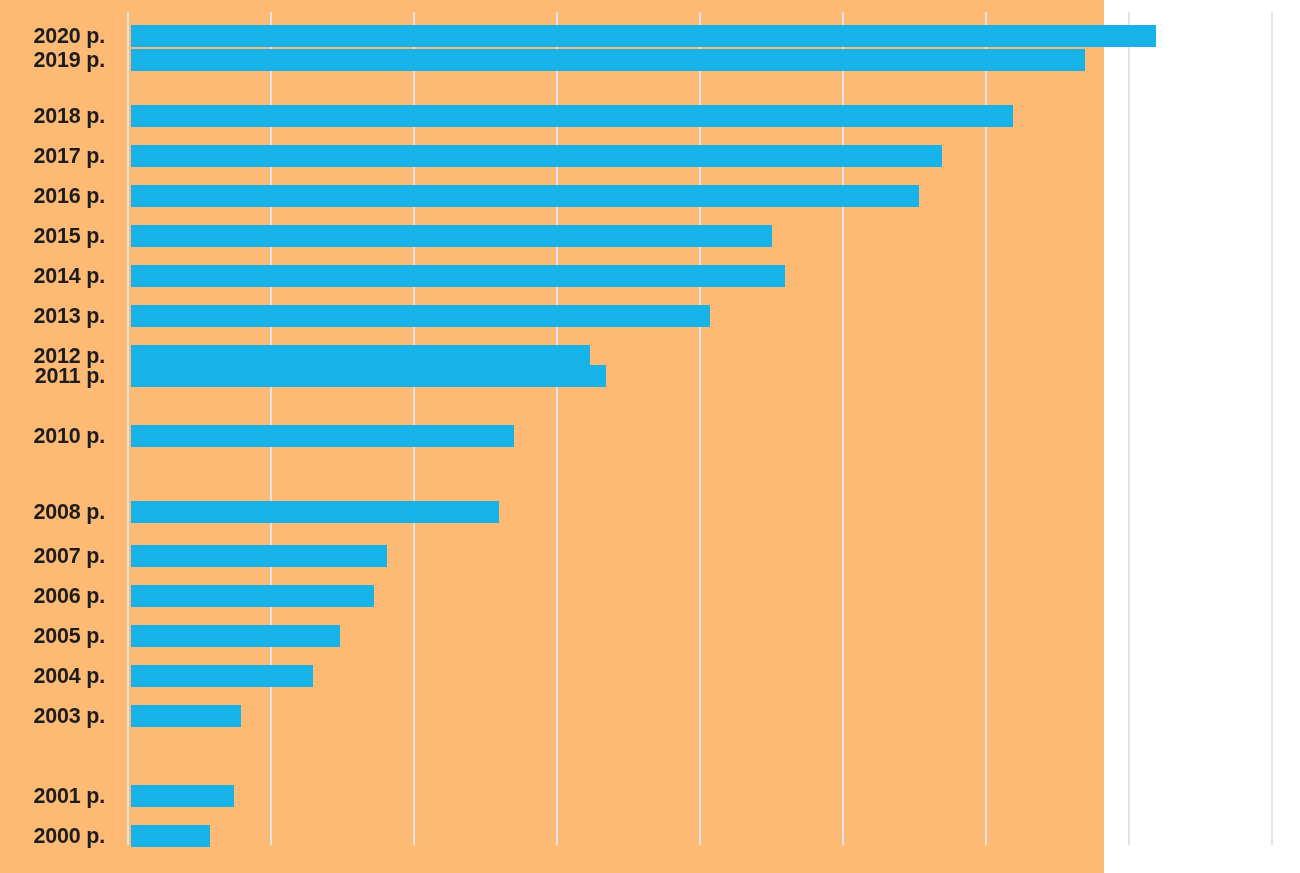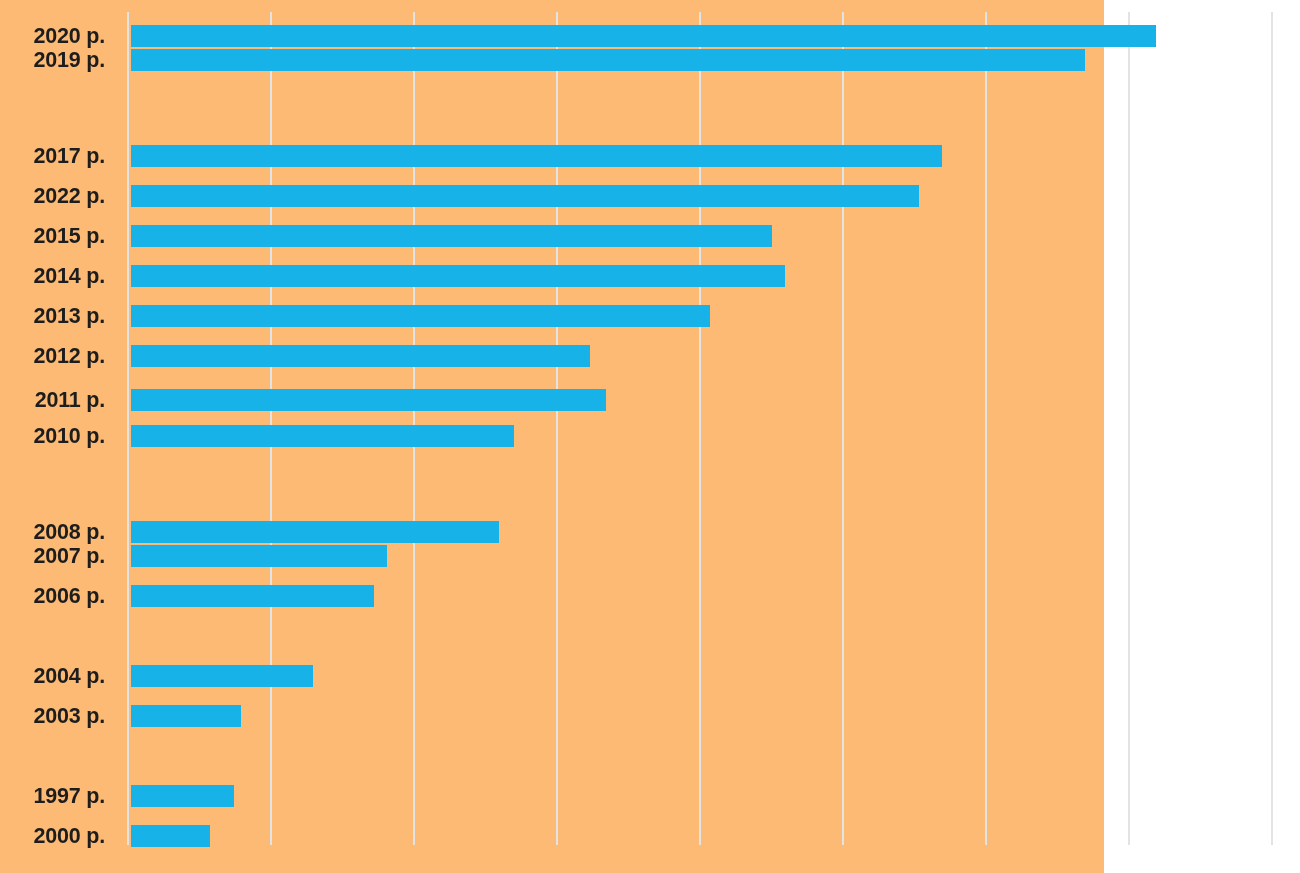--- a/index.html
+++ b/index.html
@@ -106,28 +106,34 @@
         <div class="bar-track">
           <div class="bar" title="2020 p.: 7.17" style="width: 1025.31px; height: 22px; background: rgb(23, 179, 232);"></div>
         </div>
       </div>
       <div class="row" style="top: 40px;">
         <div class="row-label" style="color: rgb(29, 29, 29);">2019 p.</div>
         <div class="bar-track">
           <div class="bar" title="2019 p.: 6.67" style="width: 953.81px; height: 22px; background: rgb(23, 179, 232);"></div>
         </div>
       </div>
+      <div class="row" style="top: 96px;">
+        <div class="row-label" style="color: rgb(29, 29, 29);">2018 p.</div>
+        <div class="bar-track">
+          <div class="bar" title="2018 p.: 6.17" style="width: 882.31px; height: 22px; background: rgb(23, 179, 232);"></div>
+        </div>
+      </div>
       <div class="row" style="top: 136px;">
         <div class="row-label" style="color: rgb(29, 29, 29);">2017 p.</div>
         <div class="bar-track">
           <div class="bar" title="2017 p.: 5.67" style="width: 810.81px; height: 22px; background: rgb(23, 179, 232);"></div>
         </div>
       </div>
       <div class="row" style="top: 176px;">
-        <div class="row-label" style="color: rgb(29, 29, 29);">2022 p.</div>
+        <div class="row-label" style="color: rgb(29, 29, 29);">2016 p.</div>
         <div class="bar-track">
           <div class="bar" title="2016 p.: 5.51" style="width: 787.93px; height: 22px; background: rgb(23, 179, 232);"></div>
         </div>
       </div>
       <div class="row" style="top: 216px;">
         <div class="row-label" style="color: rgb(29, 29, 29);">2015 p.</div>
         <div class="bar-track">
           <div class="bar" title="2015 p.: 4.48" style="width: 640.64px; height: 22px; background: rgb(23, 179, 232);"></div>
         </div>
       </div>
@@ -142,64 +148,70 @@
         <div class="bar-track">
           <div class="bar" title="2013 p.: 4.05" style="width: 579.15px; height: 22px; background: rgb(23, 179, 232);"></div>
         </div>
       </div>
       <div class="row" style="top: 336px;">
         <div class="row-label" style="color: rgb(29, 29, 29);">2012 p.</div>
         <div class="bar-track">
           <div class="bar" title="2012 p.: 3.21" style="width: 459.03px; height: 22px; background: rgb(23, 179, 232);"></div>
         </div>
       </div>
-      <div class="row" style="top: 380px;">
+      <div class="row" style="top: 356px;">
         <div class="row-label" style="color: rgb(29, 29, 29);">2011 p.</div>
         <div class="bar-track">
           <div class="bar" title="2011 p.: 3.32" style="width: 474.76px; height: 22px; background: rgb(23, 179, 232);"></div>
         </div>
       </div>
       <div class="row" style="top: 416px;">
         <div class="row-label" style="color: rgb(29, 29, 29);">2010 p.</div>
         <div class="bar-track">
           <div class="bar" title="2010 p.: 2.68" style="width: 383.24px; height: 22px; background: rgb(23, 179, 232);"></div>
         </div>
       </div>
-      <div class="row" style="top: 512px; text-decoration: underline;">
+      <div class="row" style="top: 492px; text-decoration: underline;">
         <div class="row-label" style="color: rgb(29, 29, 29);">2008 p.</div>
         <div class="bar-track">
           <div class="bar" title="2008 p.: 2.57" style="width: 367.51px; height: 22px; background: rgb(23, 179, 232);"></div>
         </div>
       </div>
       <div class="row" style="top: 536px;">
         <div class="row-label" style="color: rgb(29, 29, 29);">2007 p.</div>
         <div class="bar-track">
           <div class="bar" title="2007 p.: 1.79" style="width: 255.97px; height: 22px; background: rgb(23, 179, 232);"></div>
         </div>
       </div>
       <div class="row" style="top: 576px;">
         <div class="row-label" style="color: rgb(29, 29, 29);">2006 p.</div>
         <div class="bar-track">
           <div class="bar" title="2006 p.: 1.7" style="width: 243.1px; height: 22px; background: rgb(23, 179, 232);"></div>
         </div>
       </div>
+      <div class="row" style="top: 616px;">
+        <div class="row-label" style="color: rgb(29, 29, 29);">2005 p.</div>
+        <div class="bar-track">
+          <div class="bar" title="2005 p.: 1.46" style="width: 208.78px; height: 22px; background: rgb(23, 179, 232);"></div>
+        </div>
+      </div>
       <div class="row" style="top: 656px;">
         <div class="row-label" style="color: rgb(29, 29, 29);">2004 p.</div>
         <div class="bar-track">
           <div class="bar" title="2004 p.: 1.27" style="width: 181.61px; height: 22px; background: rgb(23, 179, 232);"></div>
         </div>
       </div>
       <div class="row" style="top: 696px;">
         <div class="row-label" style="color: rgb(29, 29, 29);">2003 p.</div>
         <div class="bar-track">
           <div class="bar" title="2003 p.: 0.77" style="width: 110.11px; height: 22px; background: rgb(23, 179, 232);"></div>
         </div>
       </div>
       <div class="row" style="top: 776px;">
-        <div class="row-label" style="color: rgb(29, 29, 29);">1997 p.</div>
+        <div class="row-label" style="color: rgb(29, 29, 29);">2001 p.</div>
         <div class="bar-track">
           <div class="bar" title="2001 p.: 0.72" style="width: 102.96px; height: 22px; background: rgb(23, 179, 232);"></div>
         </div>
       </div>
       <div class="row" style="top: 816px;">
         <div class="row-label" style="color: rgb(29, 29, 29);">2000 p.</div>
         <div class="bar-track">
           <div class="bar" title="2000 p.: 0.55" style="width: 78.65px; height: 22px; background: rgb(23, 179, 232);"></div>
         </div>
       </div>

